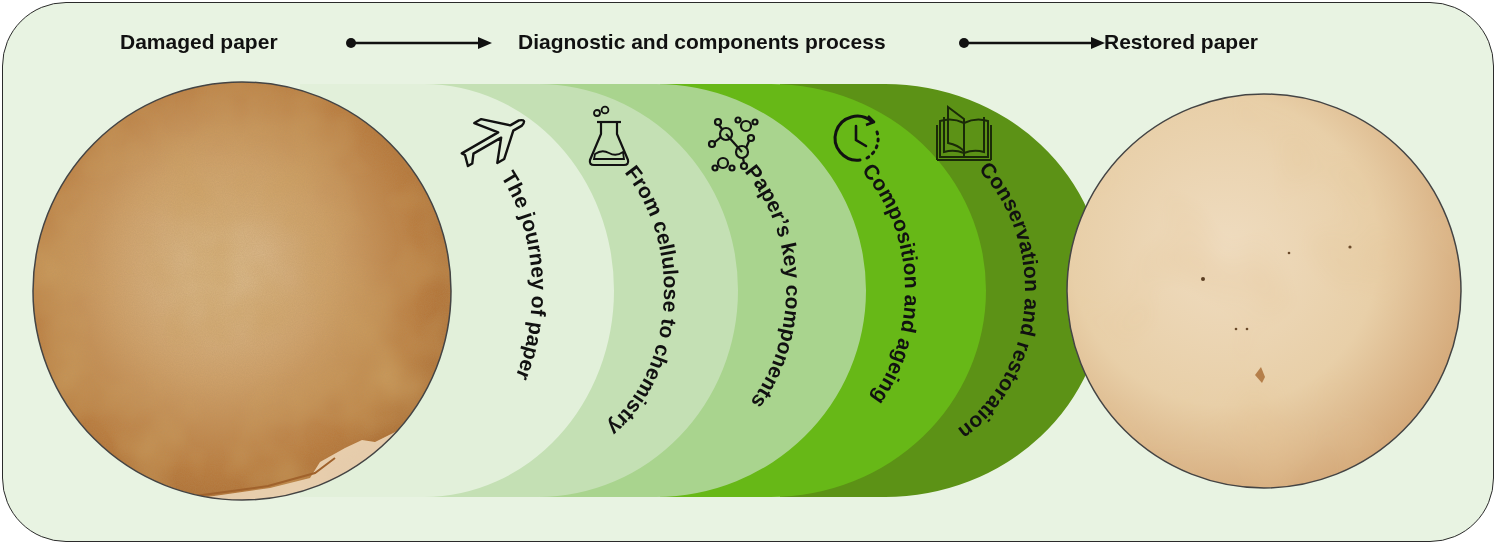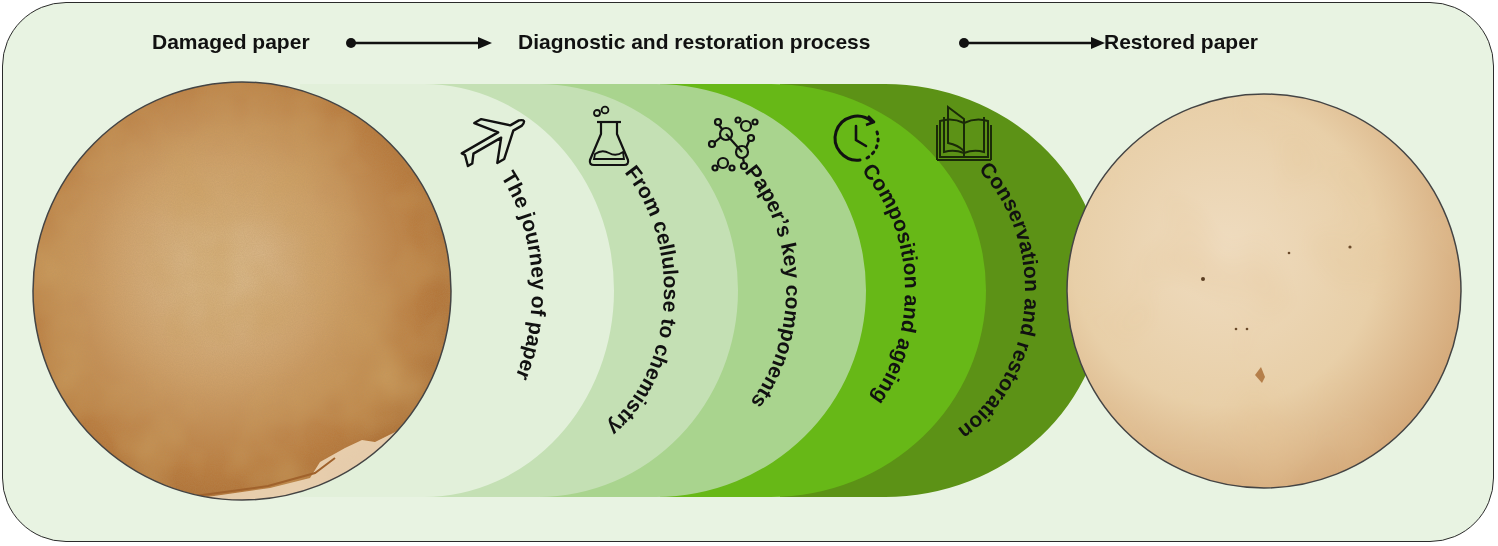--- a/index.html
+++ b/index.html
@@ -144,25 +144,25 @@
       <text class="band-label"><textPath xlink:href="#lblpath1" startOffset="22%">From cellulose to chemistry</textPath></text>
       <path id="lblpath2" d="M 656 129 A 130 161.5 0 0 1 656 452" fill="none"></path>
       <text class="band-label"><textPath xlink:href="#lblpath2" startOffset="22%">Paper’s key components</textPath></text>
       <path id="lblpath3" d="M 771 129 A 134 161.5 0 0 1 771 452" fill="none"></path>
       <text class="band-label"><textPath xlink:href="#lblpath3" startOffset="22%">Composition and ageing</textPath></text>
       <path id="lblpath4" d="M 885 129 A 140 161.5 0 0 1 885 452" fill="none"></path>
       <text class="band-label"><textPath xlink:href="#lblpath4" startOffset="22%">Conservation and restoration</textPath></text>
     </g>
 </svg>
 
-<div class="header-text" style="left:152px;">Damaged paper</div>
+<div class="header-text" style="left:120px;">Damaged paper</div>
 <svg class="arrow" style="left:344px; width:150px;" viewBox="0 0 150 16">
   <circle cx="7" cy="8" r="5" fill="#111"></circle>
   <line x1="7" y1="8" x2="136" y2="8" stroke="#111" stroke-width="2.5"></line>
   <path d="M 134 2 L 148 8 L 134 14 Z" fill="#111"></path>
 </svg>
-<div class="header-text" style="left:518px;">Diagnostic and restoration process</div>
+<div class="header-text" style="left:518px;">Diagnostic and components process</div>
 <svg class="arrow" style="left:957px; width:150px;" viewBox="0 0 150 16">
   <circle cx="7" cy="8" r="5" fill="#111"></circle>
   <line x1="7" y1="8" x2="136" y2="8" stroke="#111" stroke-width="2.5"></line>
   <path d="M 134 2 L 148 8 L 134 14 Z" fill="#111"></path>
 </svg>
 <div class="header-text" style="left:1104px;">Restored paper</div>
 
 </body></html>

